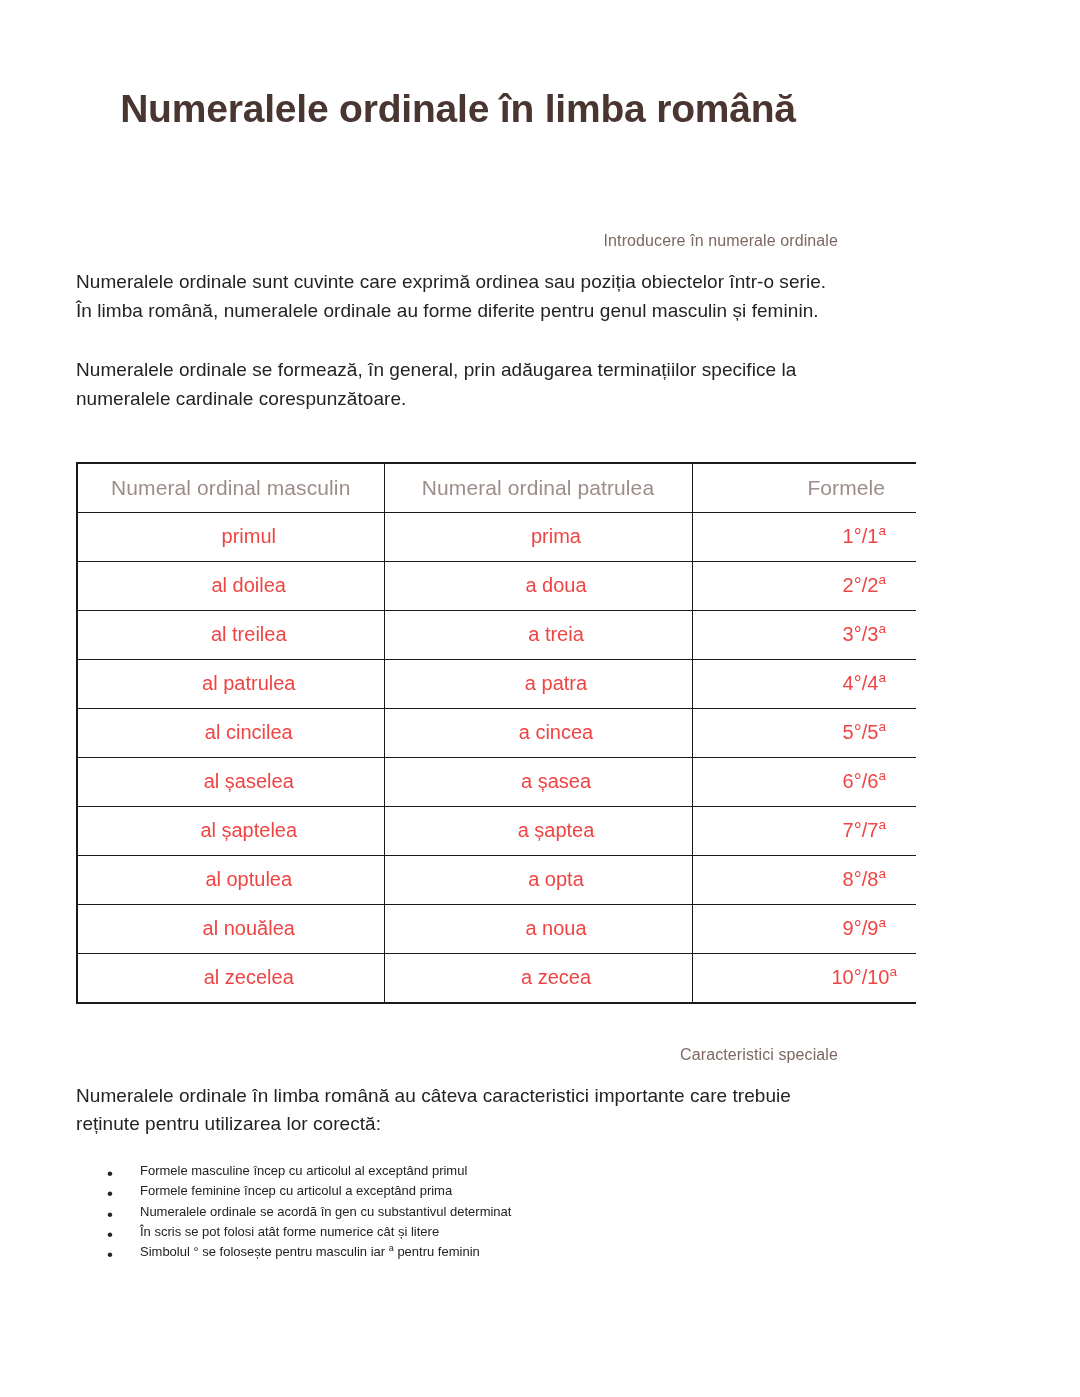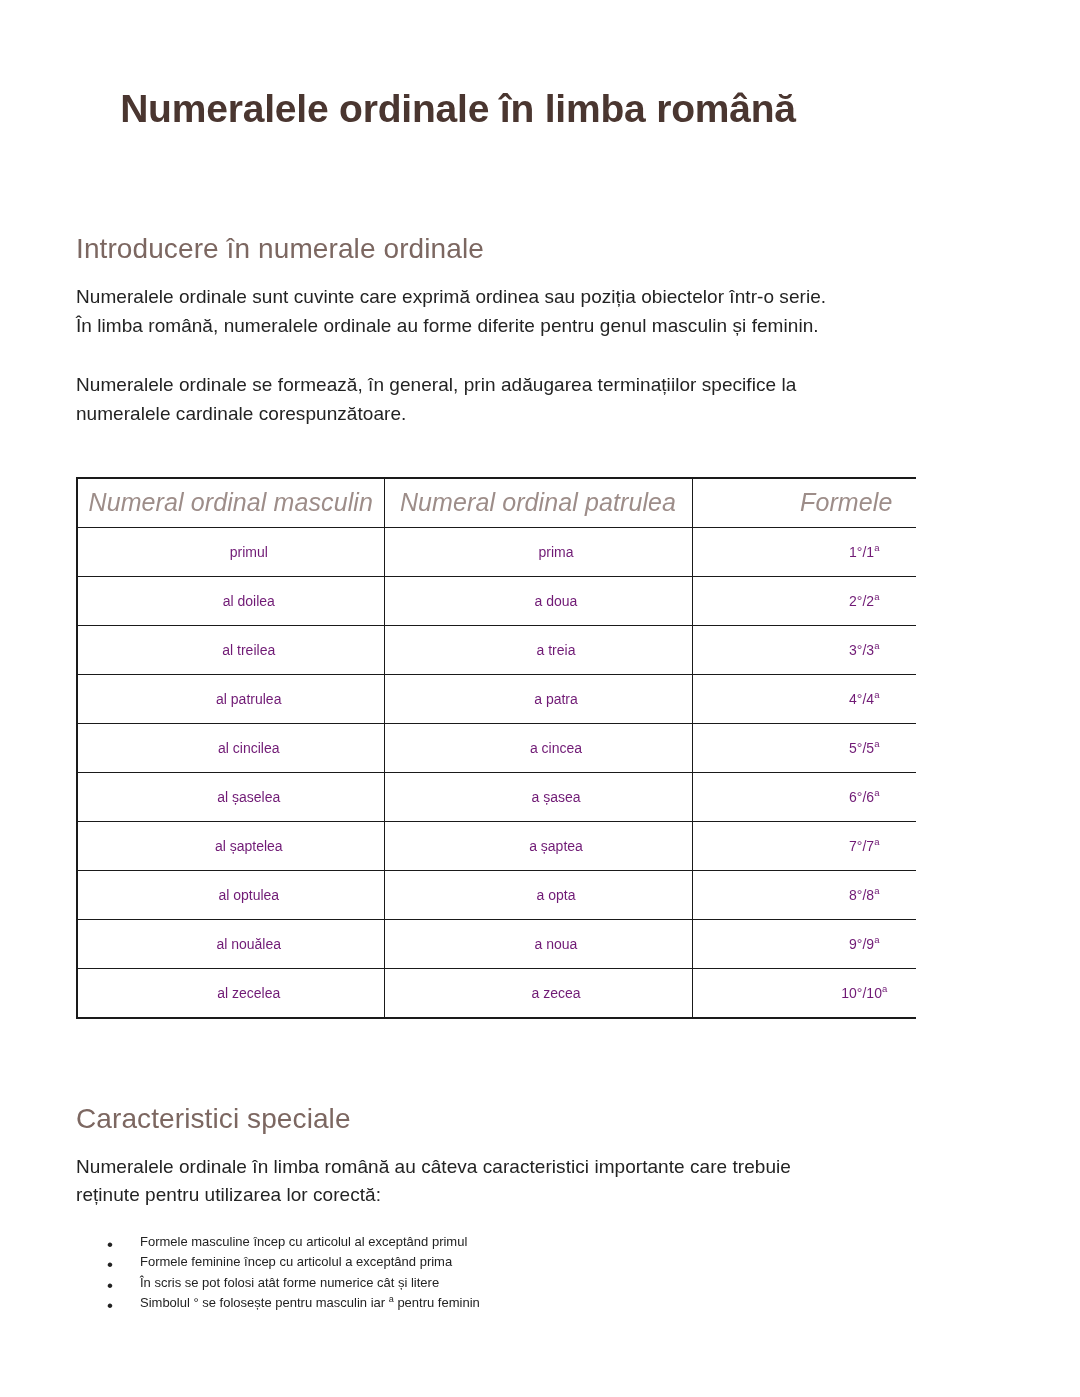--- a/index.html
+++ b/index.html
@@ -38,25 +38,26 @@
   }
 
   
   .content {
     padding: 0 78px 0 76px;
   }
 
   
   .section-heading {
     margin: 0;
-    font-size: 28px;
+    font-size: 16px;
     font-weight: 400;
     line-height: 1.25;
     color: #7c6761;
     letter-spacing: 0.1px;
+    text-align: right;
   }
   .section-heading.first {
     margin-top: 99px;
   }
   .section-heading.second {
     margin-top: 0;
   }
 
   
   p.body-text {
@@ -87,39 +88,38 @@
   table.ordinals th,
   table.ordinals td {
     border: 1.5px solid #1a1a1a;
     text-align: center;
     vertical-align: middle;
     padding: 0;
     height: 48px;
     font-weight: 400;
   }
   table.ordinals th {
-    font-size: 25px;
+    font-size: 21px;
     color: #9d8d89;
     letter-spacing: 0.1px;
-    font-style: italic;
   }
   table.ordinals td {
-    font-size: 14px;
-    color: #701a75;
+    font-size: 20px;
+    color: #ef4444;
     padding-left: 36px;
   }
   table.ordinals td.sym sup {
     font-size: 0.68em;
     vertical-align: super;
     line-height: 0;
   }
 
   
   .special-block {
-    margin-top: 82px;
+    margin-top: 41px;
   }
 
   ul.features {
     margin: 22px 0 0 0;
     padding: 0 0 0 31px;
     list-style: none;
   }
   ul.features li {
     position: relative;
     font-size: 13px;
@@ -228,19 +228,20 @@
     </div>
 
     <div class="special-block">
       <h2 class="section-heading second">Caracteristici speciale</h2>
 
       <p class="body-text special-intro">Numeralele ordinale în limba română au câteva caracteristici importante care trebuie reținute pentru utilizarea lor corectă:</p>
 
       <ul class="features" id="features-list">
           <li>Formele masculine încep cu articolul al exceptând primul</li>
           <li>Formele feminine încep cu articolul a exceptând prima</li>
+          <li>Numeralele ordinale se acordă în gen cu substantivul determinat</li>
           <li>În scris se pot folosi atât forme numerice cât și litere</li>
           <li>Simbolul ° se folosește pentru masculin iar <sup>a</sup> pentru feminin</li>
         </ul>
     </div>
 
   </div>
 </div>
 
 </body></html>

